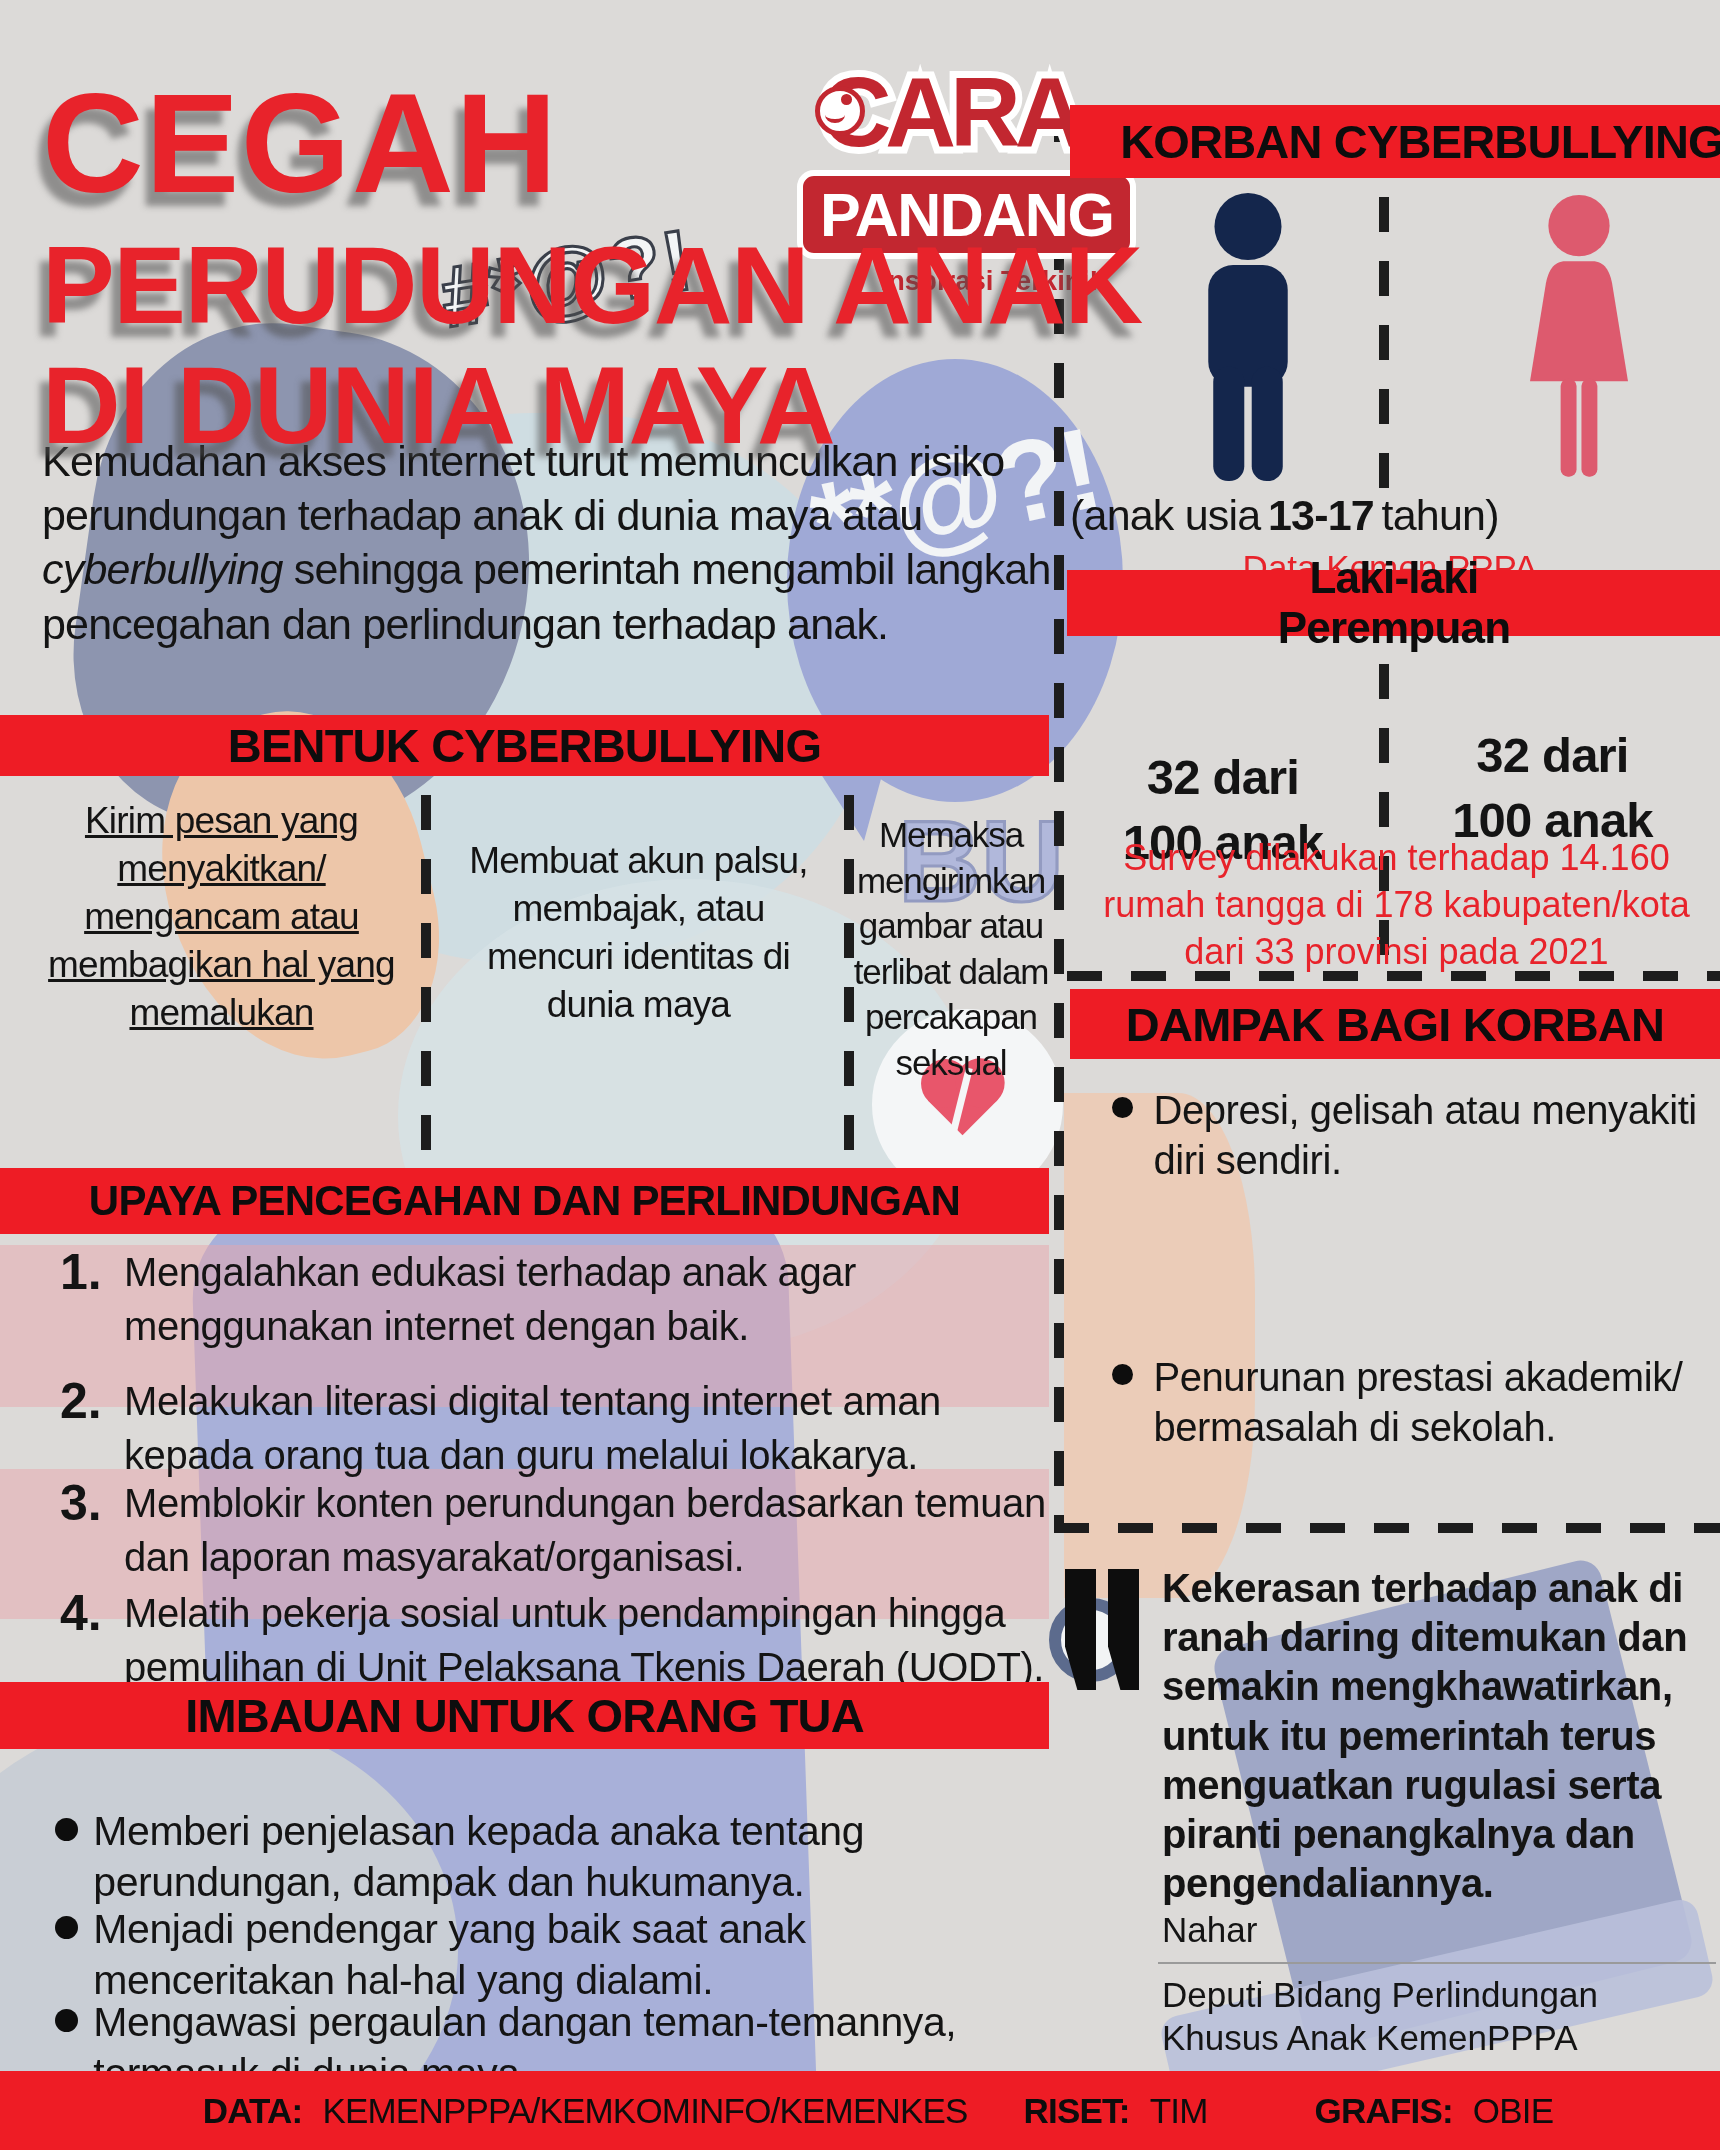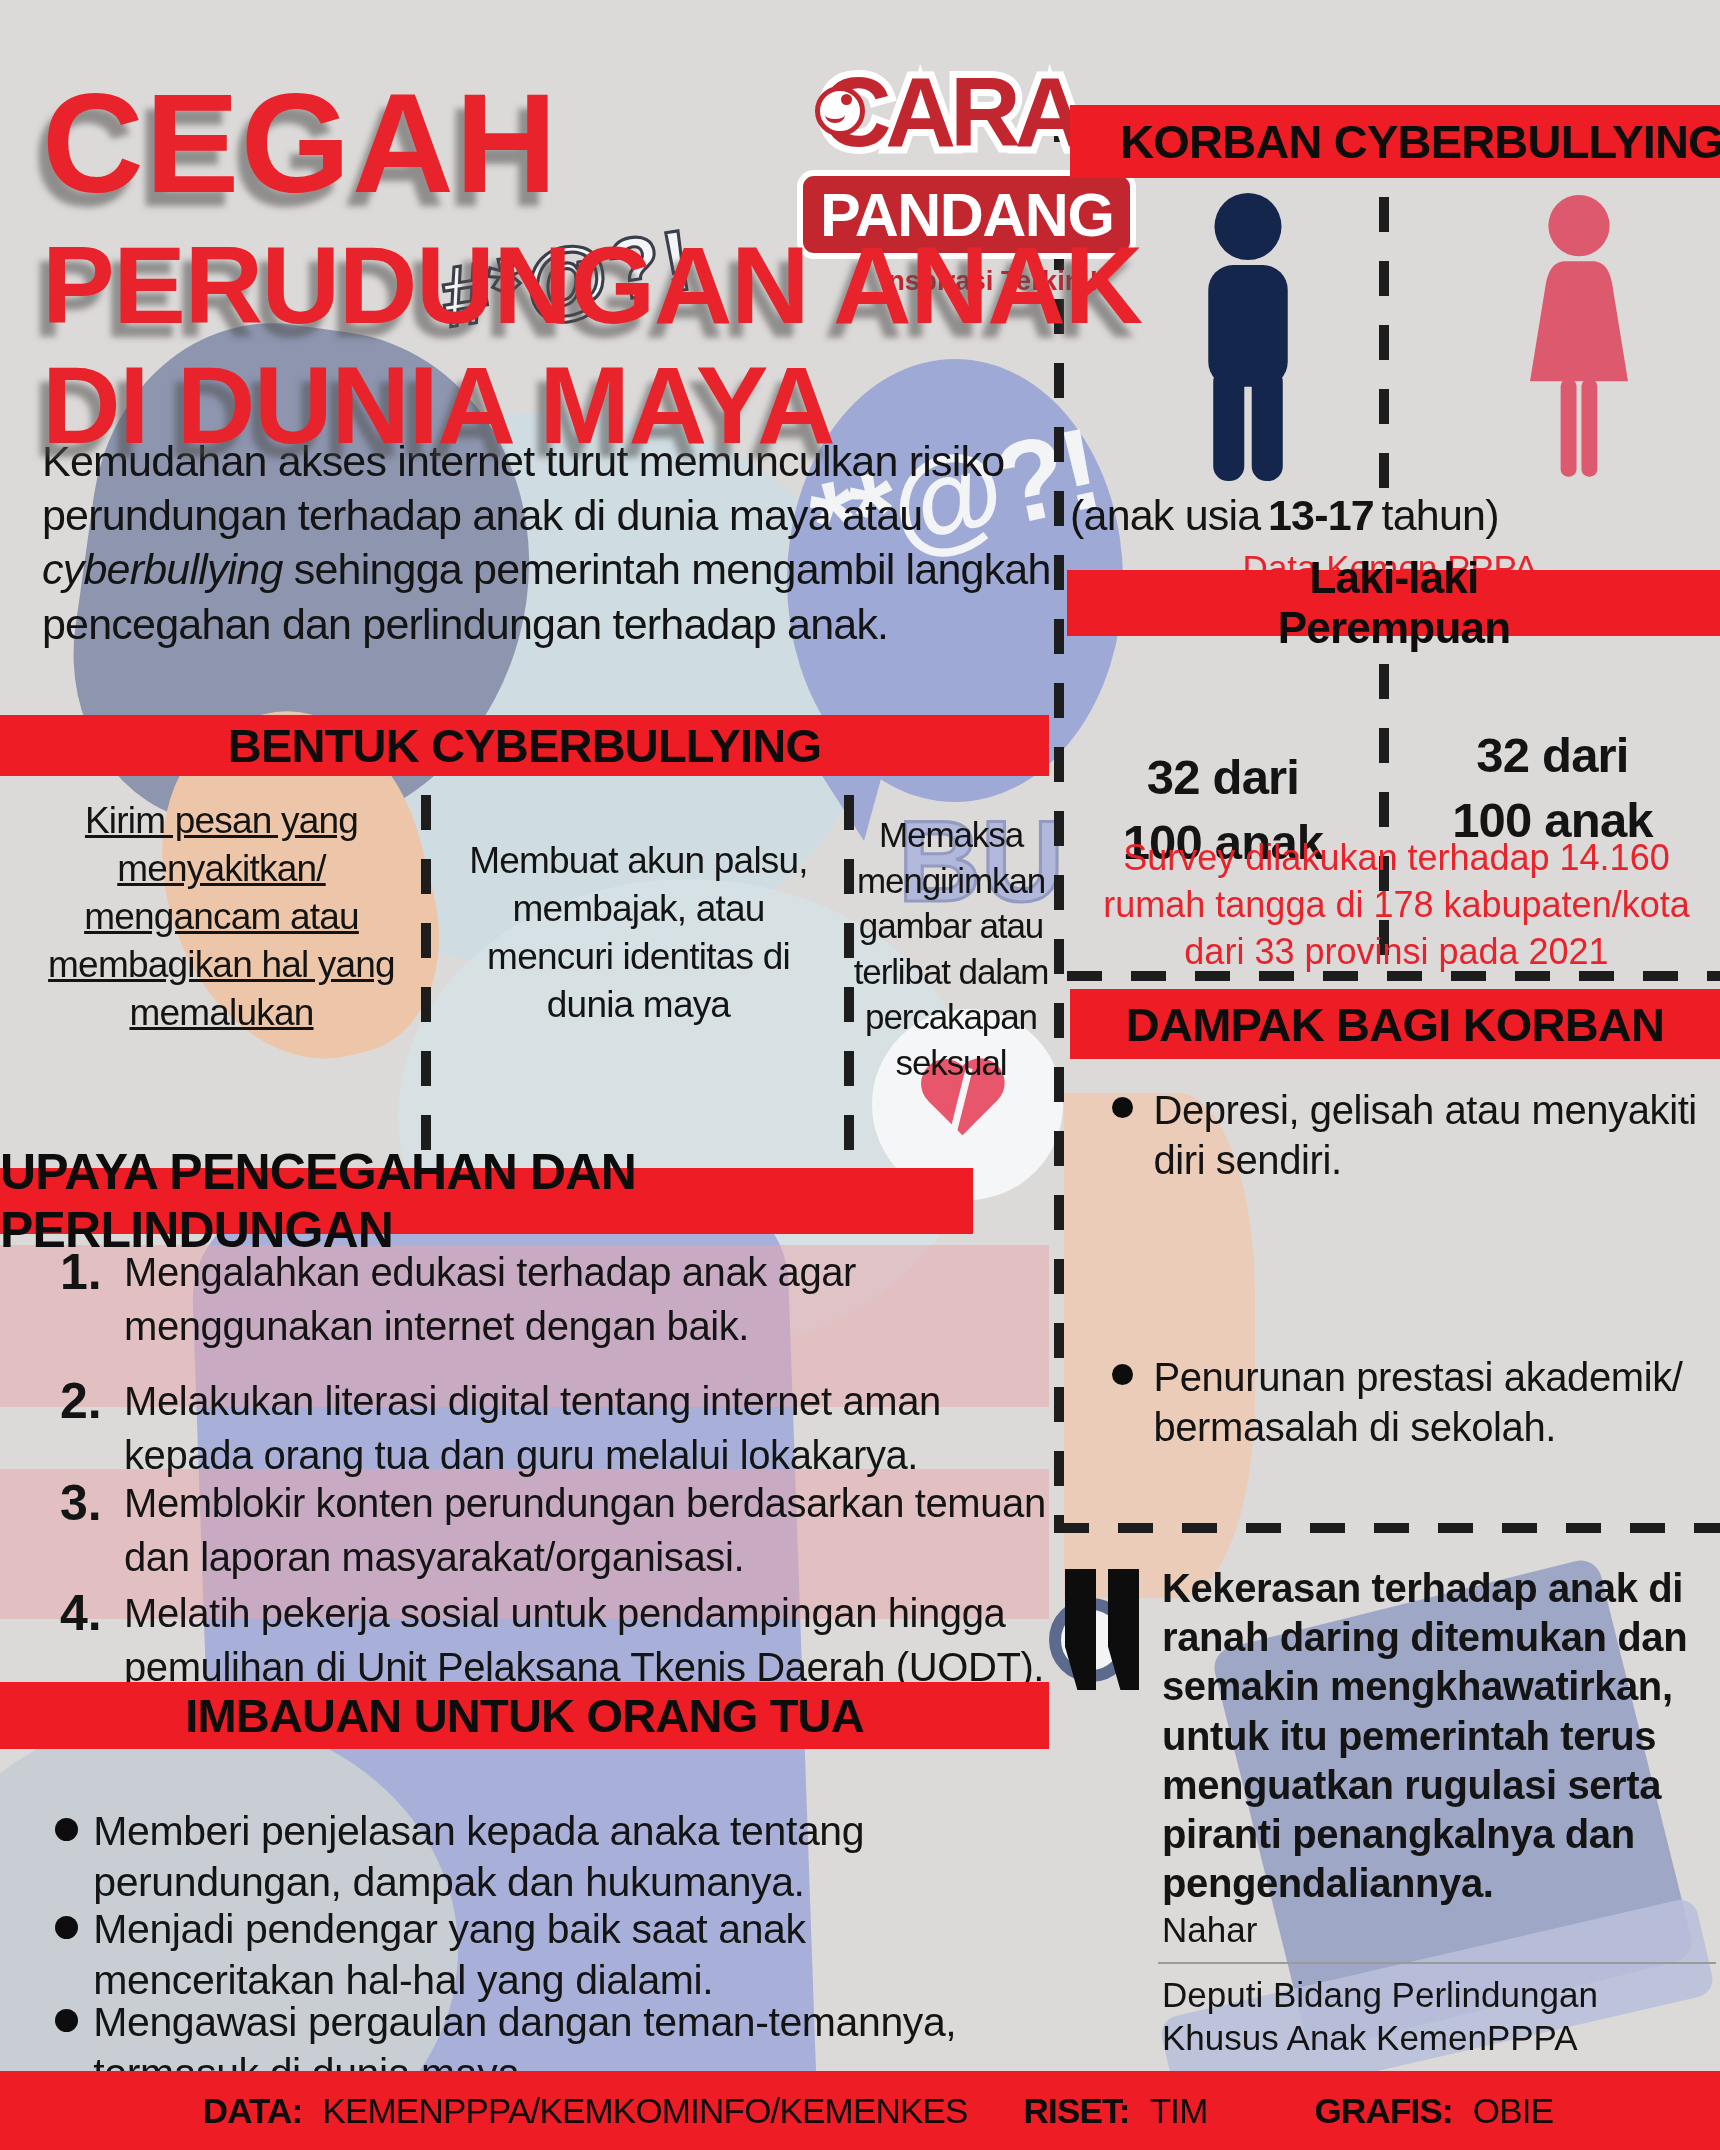--- a/index.html
+++ b/index.html
@@ -36,21 +36,21 @@
   
   .vdash{position:absolute;width:10px;z-index:2;
     background:repeating-linear-gradient(180deg,#1d1d1d 0px,#1d1d1d 35px,transparent 35px,transparent 64px);}
   .hdash{position:absolute;height:10px;z-index:2;
     background:repeating-linear-gradient(90deg,#1d1d1d 0px,#1d1d1d 35px,transparent 35px,transparent 64px);}
 
   
   .banner{position:absolute;background:#EE1C25;display:flex;align-items:center;justify-content:center;
           font-weight:700;color:#0d0d0d;z-index:3;letter-spacing:-0.8px;}
   .b-bentuk{left:0;top:715px;width:1049px;height:61px;font-size:47px;}
-  .b-upaya{left:0;top:1168px;width:973px;height:66px;font-size:50px;}
+  .b-upaya{left:0;top:1168px;width:1049px;height:66px;font-size:42px;}
   .b-imbauan{left:0;top:1682px;width:1049px;height:67px;font-size:47px;}
   .b-korban{left:1070px;top:105px;width:650px;height:73px;font-size:47px;padding-left:27px;}
   .b-dampak{left:1070px;top:989px;width:650px;height:70px;font-size:47px;}
   .b-gender{left:1067px;top:570px;width:654px;height:66px;font-size:44px;flex-direction:column;}
   .b-gender .half{width:50%;text-align:center;font-weight:700;}
 
   
   .title{left:42px;top:73px;color:#E8232B;font-weight:800;z-index:3;line-height:1.0;
          text-shadow:-9.2px 13.8px 6.9px rgba(80,80,80,.55);}
   .t1{font-size:141px;letter-spacing:1.5px;}

